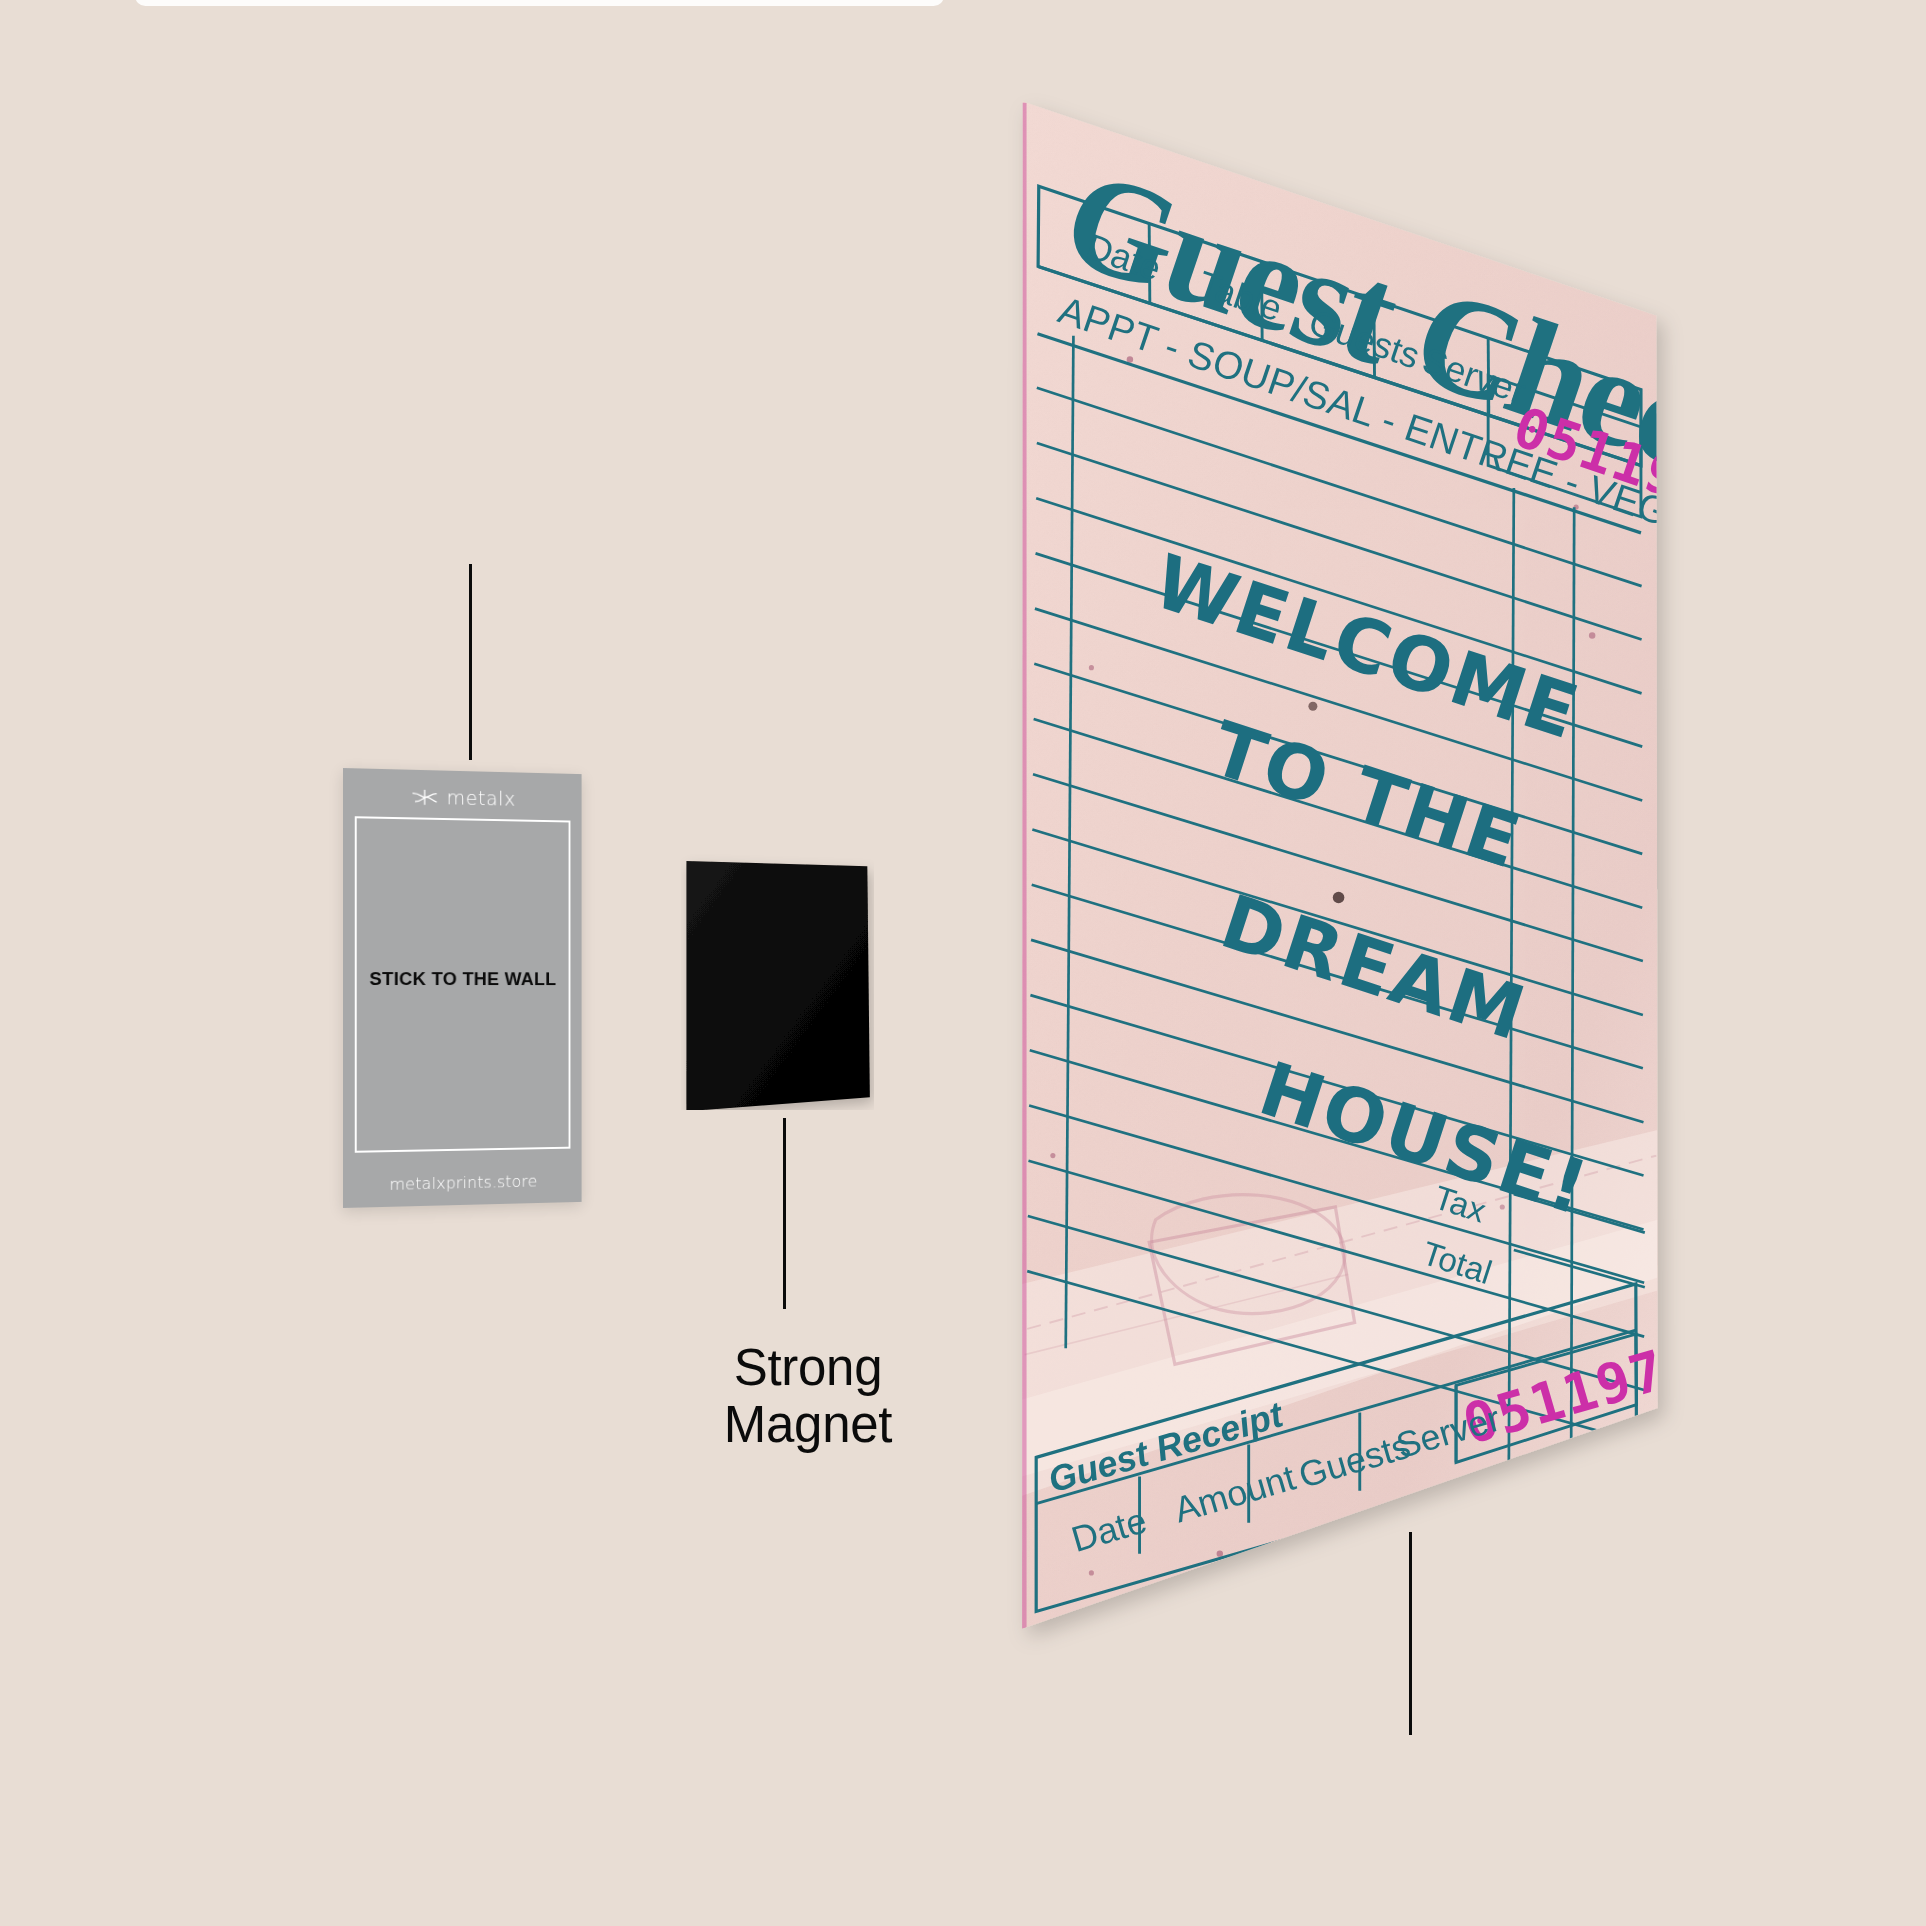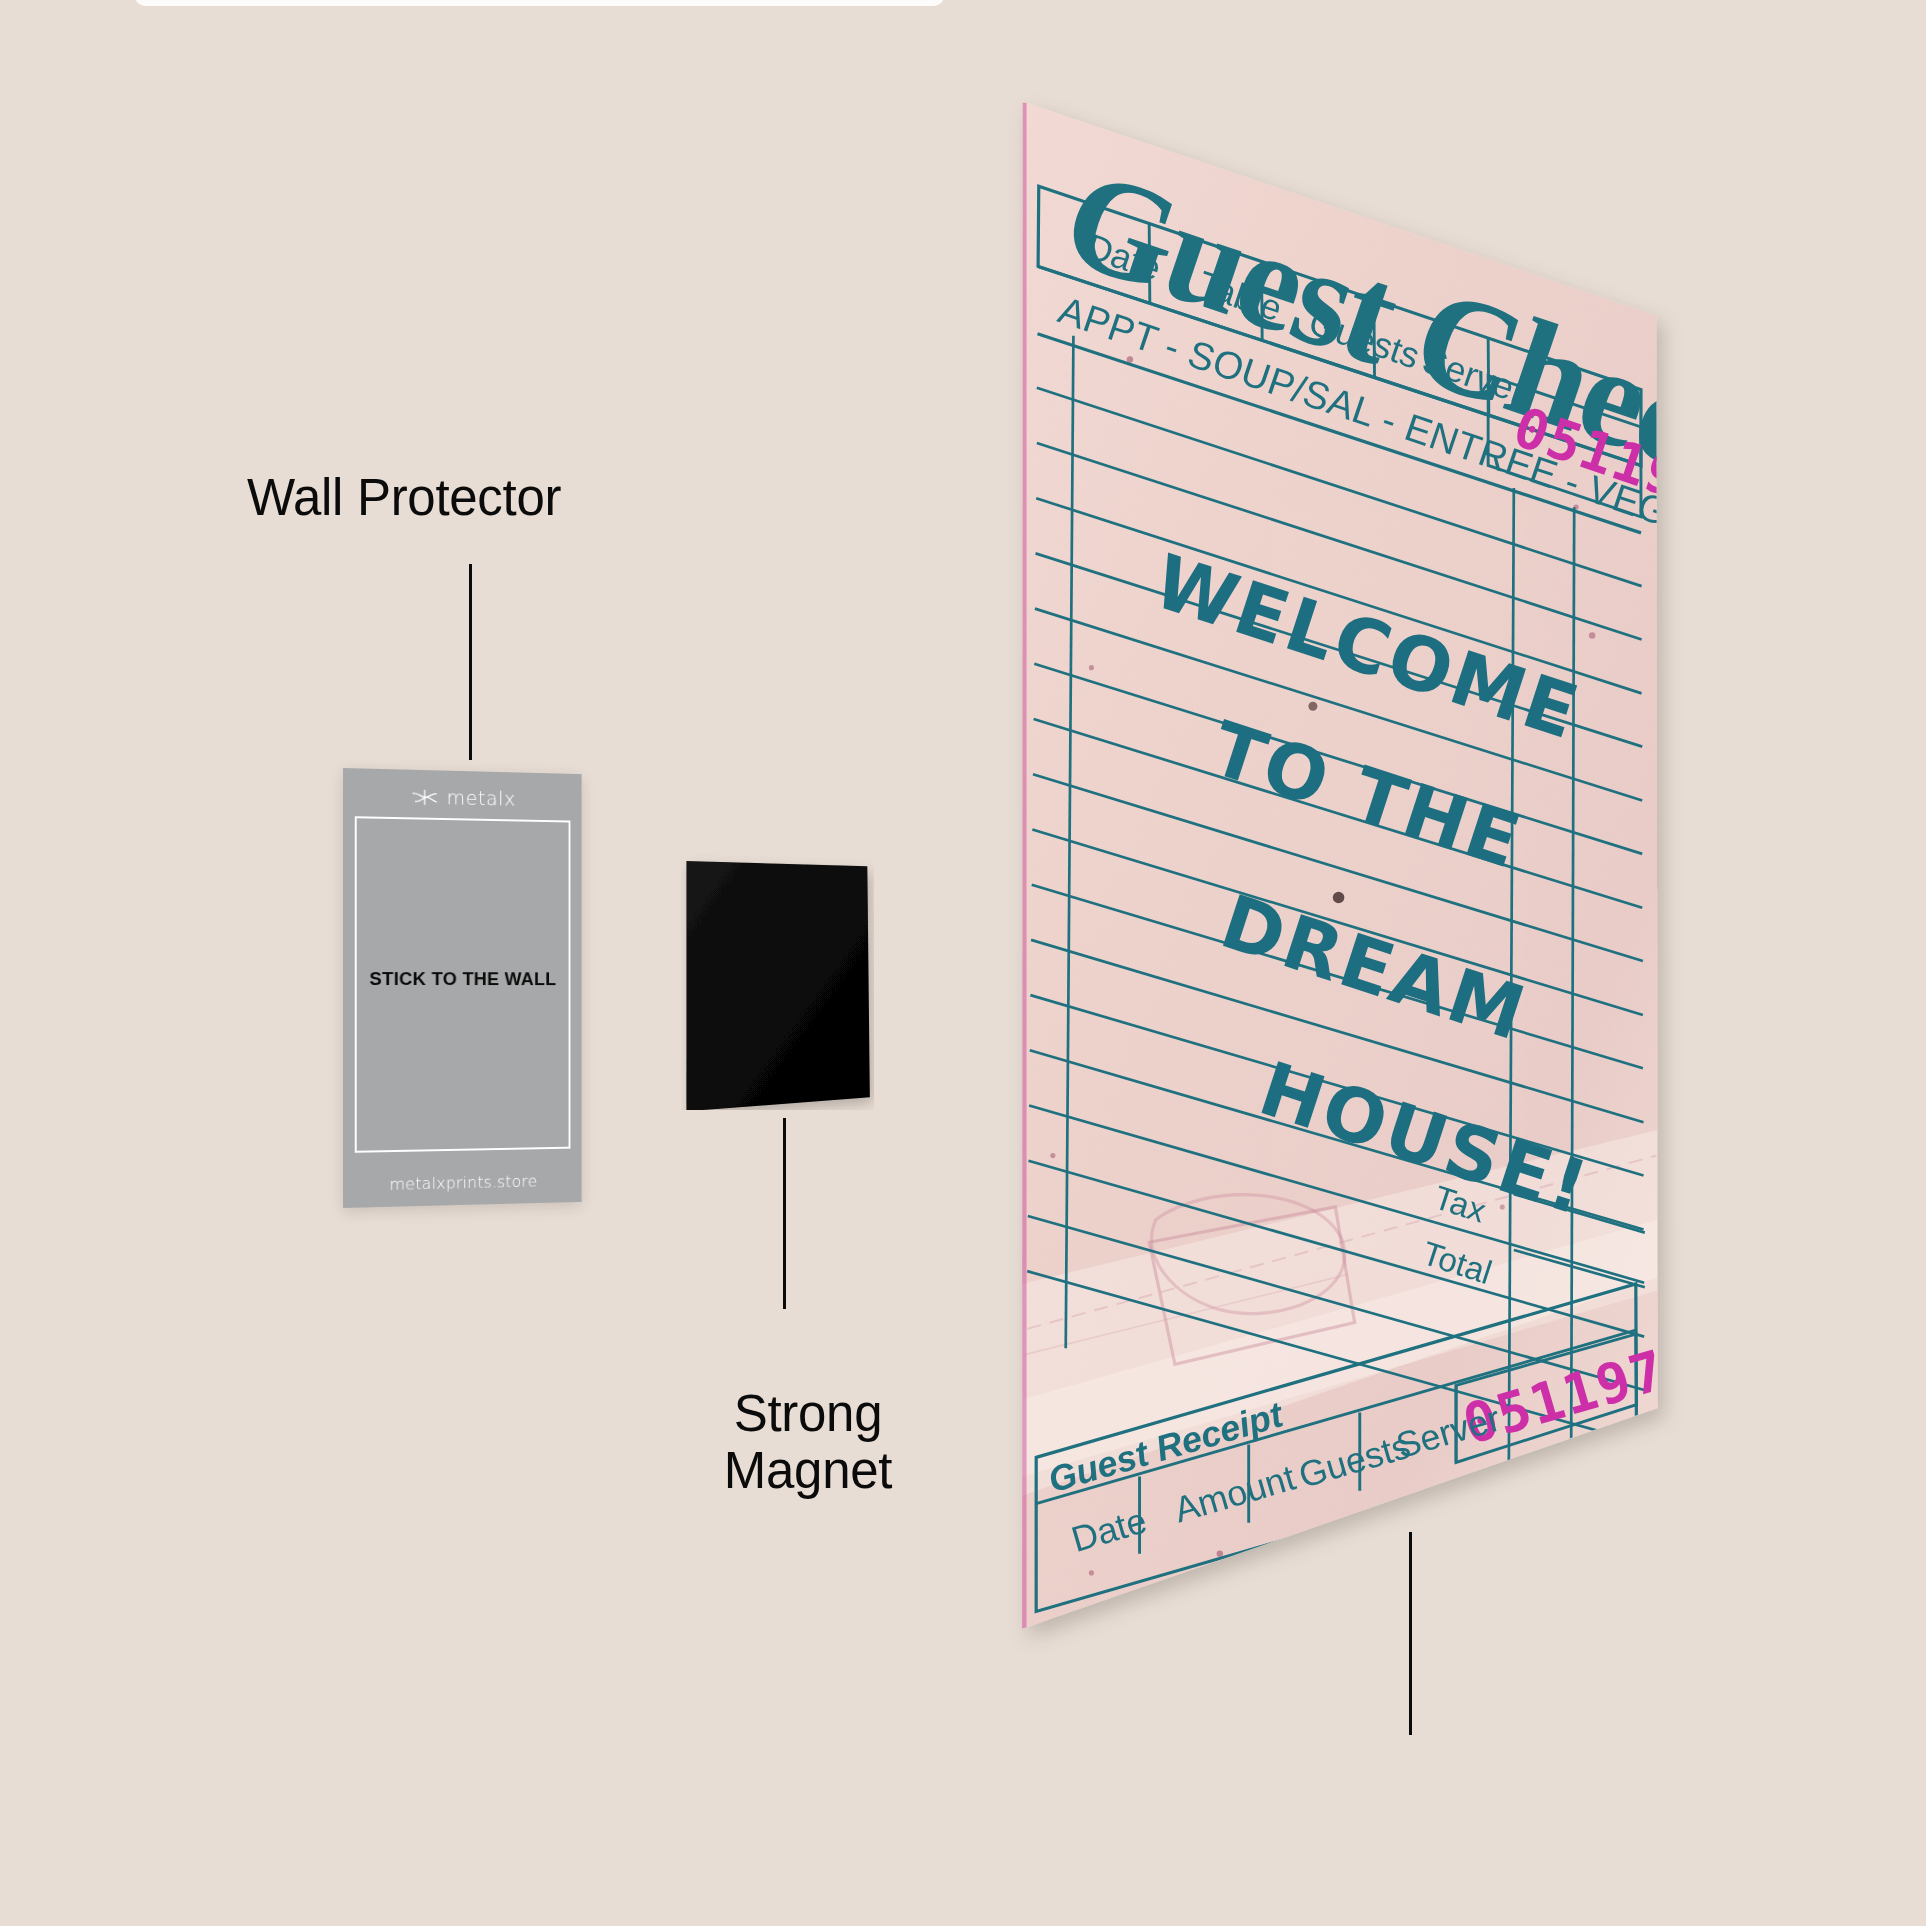--- a/index.html
+++ b/index.html
@@ -16,21 +16,21 @@
     position:absolute;left:135px;top:-18px;width:809px;height:24.4px;
     background:#FDFCFB;border-radius:10.3px;
   }
 
   
   .callout-label{
     position:absolute;color:#0B0B0B;font-weight:400;
     letter-spacing:-0.3px;white-space:nowrap;line-height:1.12;
   }
   #label-wall-protector{left:247px;top:469px;font-size:51px;}
-  #label-strong-magnet{left:686px;top:1385px;font-size:51px;text-align:center;width:244px;}
+  #label-strong-magnet{left:686px;top:1339px;font-size:51px;text-align:center;width:244px;}
   #label-metal-poster{left:1210px;top:1668px;font-size:51px;}
 
   .leader{position:absolute;background:#0B0B0B;width:2.6px;}
   #leader-wall-protector{left:469px;top:564px;height:196px;}
   #leader-strong-magnet{left:783px;top:1118px;height:191px;}
   #leader-metal-poster{left:1409px;top:1532px;height:203px;}
 
   
   #wall-protector-card{
     position:absolute;left:343px;top:768px;width:250px;height:440px;
@@ -264,21 +264,20 @@
         </linearGradient>
         <filter id="magShadow" x="-25%" y="-25%" width="160%" height="160%">
           <feDropShadow dx="5" dy="9" stdDeviation="10" flood-color="#000" flood-opacity="0.22"></feDropShadow>
         </filter>
       </defs>
       <polygon points="8,22 290,30 294,390 8,412" fill="url(#magGrad)" filter="url(#magShadow)"></polygon>
     </svg>
   </div>
 
   <div class="leader" id="leader-wall-protector"></div>
-  <div class="callout-label" id="label-wall-protector">Wall Protector</div>
 
   <div class="leader" id="leader-strong-magnet"></div>
   <div class="callout-label" id="label-strong-magnet">
     <div>Strong</div>
     <div>Magnet</div>
   </div>
 
   <div class="leader" id="leader-metal-poster"></div>
 
 </div>

